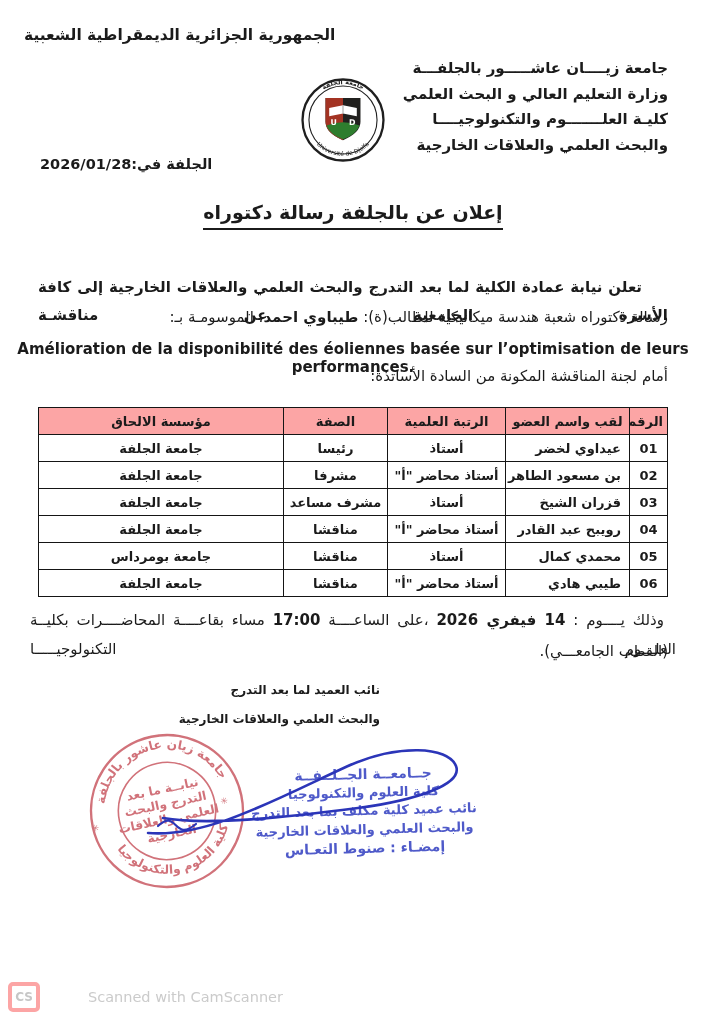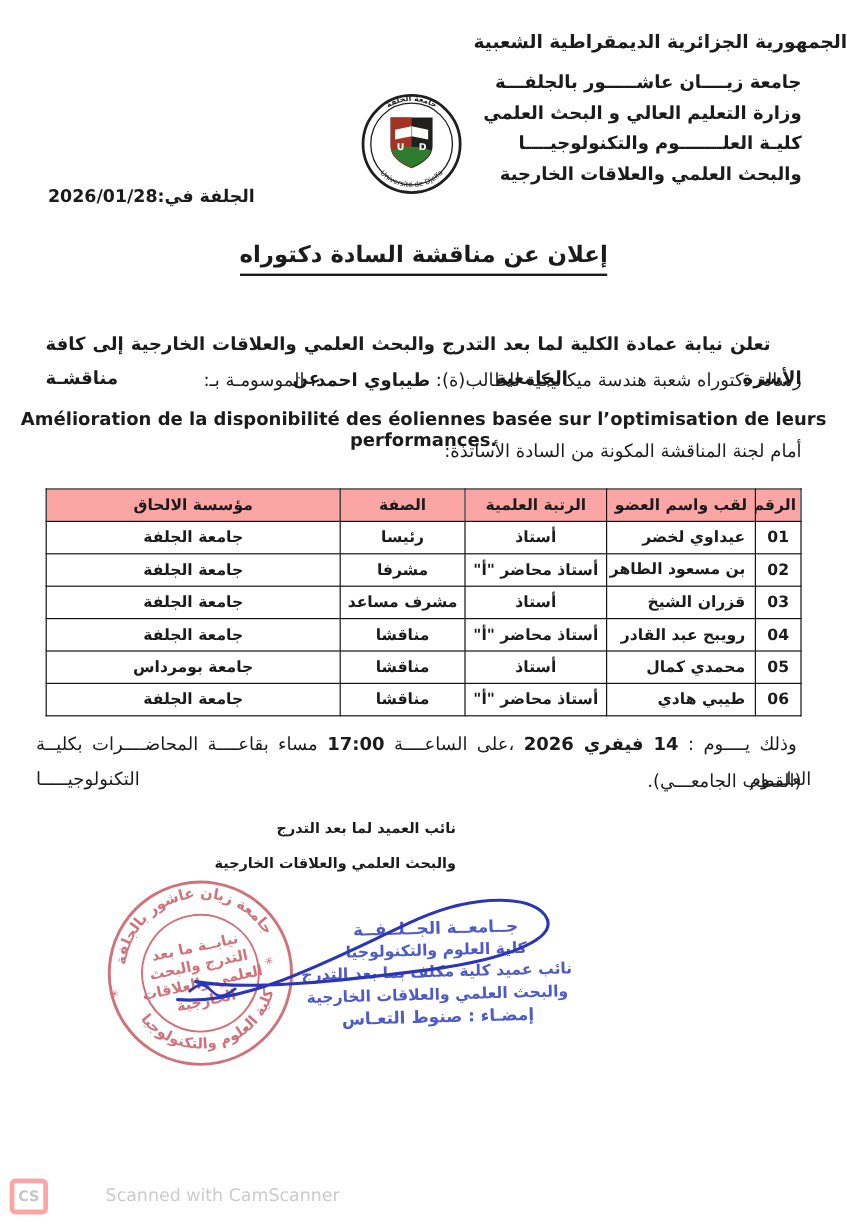--- a/index.html
+++ b/index.html
@@ -1,21 +1,21 @@
 <!DOCTYPE html>
 <html lang="ar"><head>
 <meta charset="utf-8">
 <style>
   html,body{margin:0;padding:0;background:#ffffff;}
   .page{
     position:relative;width:706px;height:1024px;background:#ffffff;overflow:hidden;
     font-family:"DejaVu Sans",sans-serif;color:#1b1b1b;direction:rtl;
   }
   
-  .republic{position:absolute;top:26px;left:0;right:0;text-align:right;
+  .republic{position:absolute;top:26px;left:0;right:0;text-align:left;
     font-size:15.5px;font-weight:bold;padding-left:24px;}
   .ministry{position:absolute;top:56px;right:38px;text-align:right;
     font-size:15px;font-weight:bold;line-height:25.5px;}
   .logo{position:absolute;top:74px;left:295px;width:96px;height:92px;}
   .dateline{position:absolute;top:156px;left:40px;direction:rtl;
     font-size:14.5px;font-weight:bold;}
   
   .main-title{position:absolute;top:201px;left:0;right:0;text-align:center;
     font-size:19px;font-weight:bold;}
   .main-title span{border-bottom:2px solid #1b1b1b;padding-bottom:5px;}
@@ -92,21 +92,21 @@
     <path d="M 32,56 q18,-7 36,0 q-4,10 -18,15 q-14,-5 -18,-15 z" fill="#2e7d2e"></path>
     <path d="M 50,34 l-15,3 v9 l15,-3 l15,3 v-9 z" fill="#ffffff"></path>
     <path d="M 50,34 v9" stroke="#999" stroke-width="1"></path>
     <text x="40" y="55" font-size="8.5" font-weight="bold" fill="#fff" text-anchor="middle">U</text>
     <text x="60" y="55" font-size="8.5" font-weight="bold" fill="#fff" text-anchor="middle">D</text>
   </svg>
 
   <div class="dateline">الجلفة في:2026/01/28</div>
 
   <div class="main-title">
-    <span>إعلان عن  مناقشة السادة دكتوراه</span>
+    <span>إعلان عن  بالجلفة رسالة دكتوراه</span>
   </div>
 
   <div class="body-line1">تعلن نيابة عمادة الكلية لما بعد التدرج والبحث العلمي والعلاقات الخارجية إلى كافة الأسرة الجامعية عن مناقشـة</div>
   <div class="body-line2">
     <span>رسالة دكتوراه شعبة هندسة ميكانيكية للطالب(ة): </span><span class="bold">طيباوي احمد</span><span>، الموسومـة بـ:</span>
   </div>
 
   <div class="thesis-fr">Amélioration de la disponibilité des éoliennes basée sur l’optimisation de leurs performances.</div>
   <div class="committee-intro">أمام لجنة المناقشة المكونة من السادة الأساتذة:</div>
 

